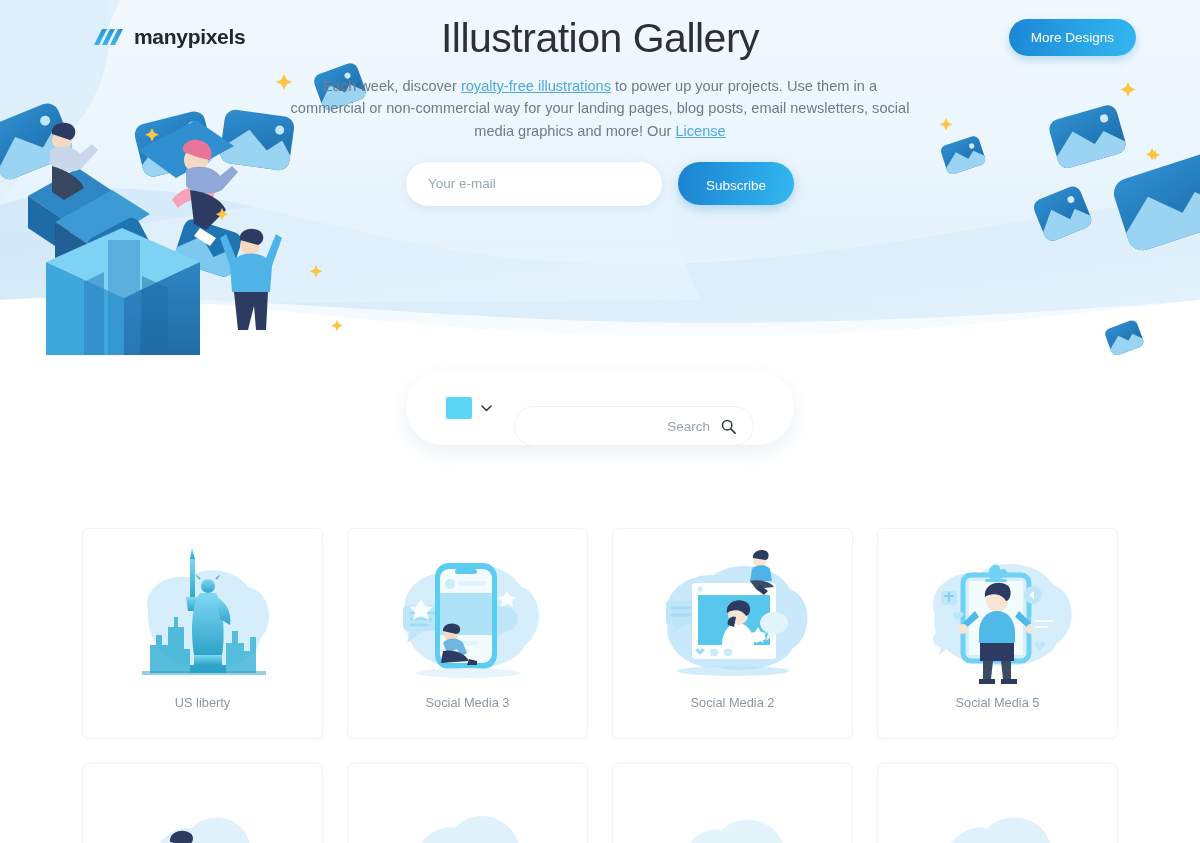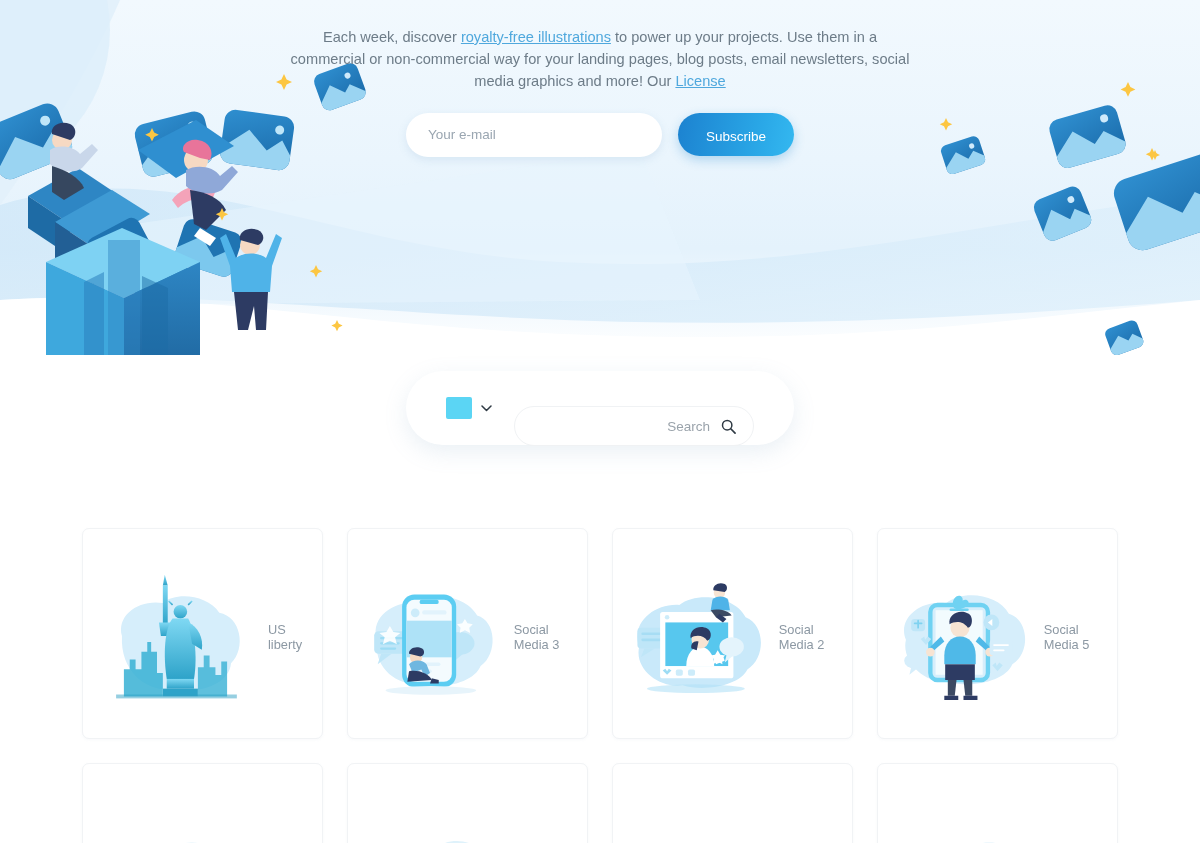--- a/index.html
+++ b/index.html
@@ -111,21 +111,21 @@
   .grid {
     position: absolute; top: 528px; left: 82px;
     width: 1036px;
     display: grid; grid-template-columns: repeat(4, 241px);
     gap: 24px 24px;
   }
   .card {
     width: 241px; height: 211px; background: #fff;
     border: 1px solid #f1f3f5; border-radius: 7px;
     box-shadow: 0 1px 3px rgba(140,160,180,.06);
-    display: flex; flex-direction: row; align-items: center;
+    display: flex; flex-direction: column; align-items: center;
     justify-content: flex-start; cursor: pointer; overflow: hidden;
   }
   .card-art { width: 190px; height: 150px; margin-top: 10px; }
   .card-label {
     font-size: 12.8px; color: #8c98a3; margin-top: 6px;
   }
 </style>
 </head>
 <body>
 
@@ -276,22 +276,40 @@
         <path d="M222,208 l2,4.2 4.2,2 -4.2,2 -2,4.2 -2,-4.2 -4.2,-2 4.2,-2 Z"></path>
         <path d="M316,265 l2,4.2 4.2,2 -4.2,2 -2,4.2 -2,-4.2 -4.2,-2 4.2,-2 Z"></path>
         <path d="M337,320 l1.8,3.8 3.8,1.8 -3.8,1.8 -1.8,3.8 -1.8,-3.8 -3.8,-1.8 3.8,-1.8 Z"></path>
         <path d="M946,118 l2,4.2 4.2,2 -4.2,2 -2,4.2 -2,-4.2 -4.2,-2 4.2,-2 Z"></path>
         <path d="M1128,82 l2.4,5 5,2.4 -5,2.4 -2.4,5 -2.4,-5 -5,-2.4 5,-2.4 Z"></path>
         <path d="M1152,148 l2,4.2 4.2,2 -4.2,2 -2,4.2 -2,-4.2 -4.2,-2 4.2,-2 Z"></path>
         <path d="M1155,150 l1.6,3.4 3.4,1.6 -3.4,1.6 -1.6,3.4 -1.6,-3.4 -3.4,-1.6 3.4,-1.6 Z"></path>
       </g>
     </svg>
 
+    <div class="topbar">
+      <div class="logo">
+        <svg class="logo-mark" viewBox="0 0 36 22">
+          <defs>
+            <linearGradient id="lg" x1="0" y1="0" x2="0" y2="1">
+              <stop offset="0" stop-color="#2f93d6"></stop>
+                <stop offset="1" stop-color="#3bb4ea"></stop>
+            </linearGradient>
+          </defs>
+          <path d="M6,19 L14,3 L19,3 L11,19 Z" fill="url(#lg)"></path>
+          <path d="M14,19 L22,3 L27,3 L19,19 Z" fill="url(#lg)"></path>
+          <path d="M22,19 L30,3 L35,3 L27,19 Z" fill="url(#lg)"></path>
+        </svg>
+        <span class="logo-text">manypixels</span>
+      </div>
+      <button class="more-designs">More Designs</button>
+    </div>
 
     <div class="hero-content">
+      <h1 class="hero-title">Illustration Gallery</h1>
       <p class="hero-sub"><span>Each week, discover </span><a href="#">royalty-free illustrations</a><span> to power up your projects. Use them in a commercial or non-commercial way for your landing pages, blog posts, email newsletters, social media graphics and more! Our </span><a href="#">License</a></p>
 
       <div class="subscribe-row">
         <input class="email-input" type="text" placeholder="Your e-mail" style="">
         <button class="subscribe-btn">Subscribe</button>
       </div>
 
     </div>
   </div>
 

